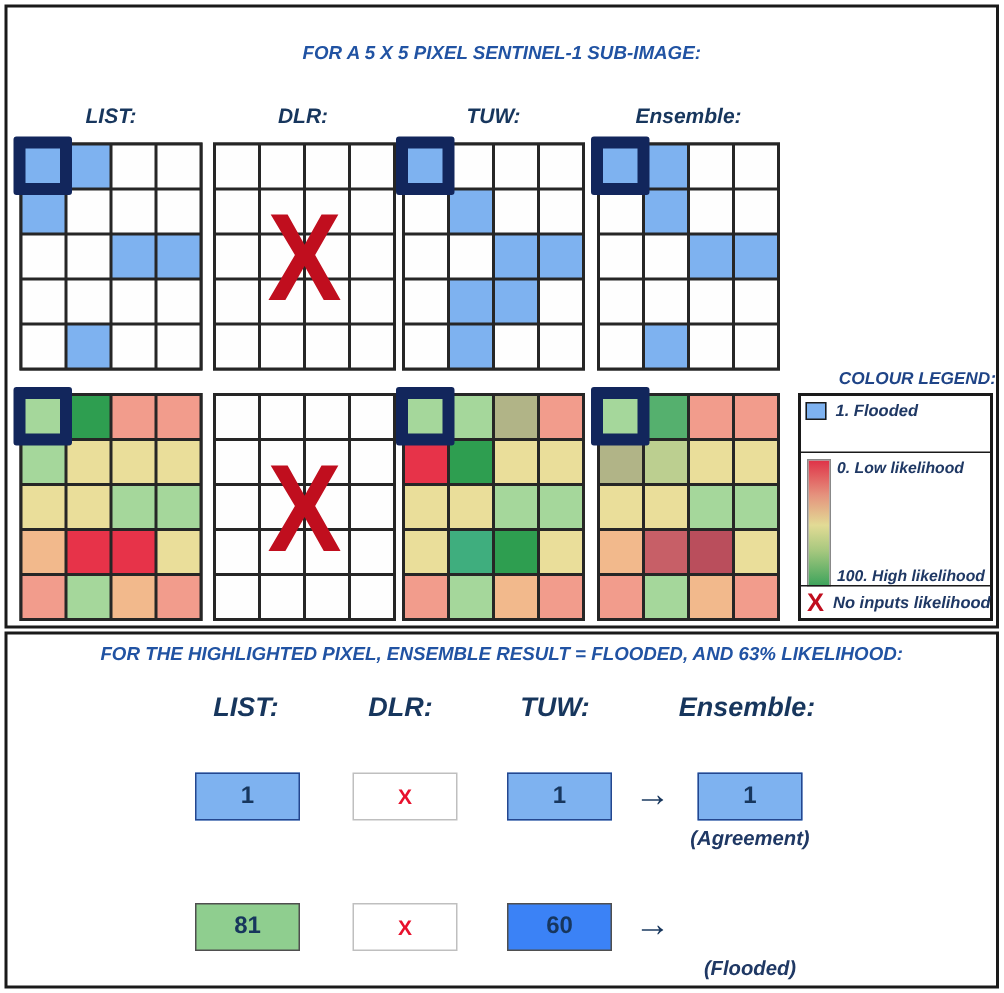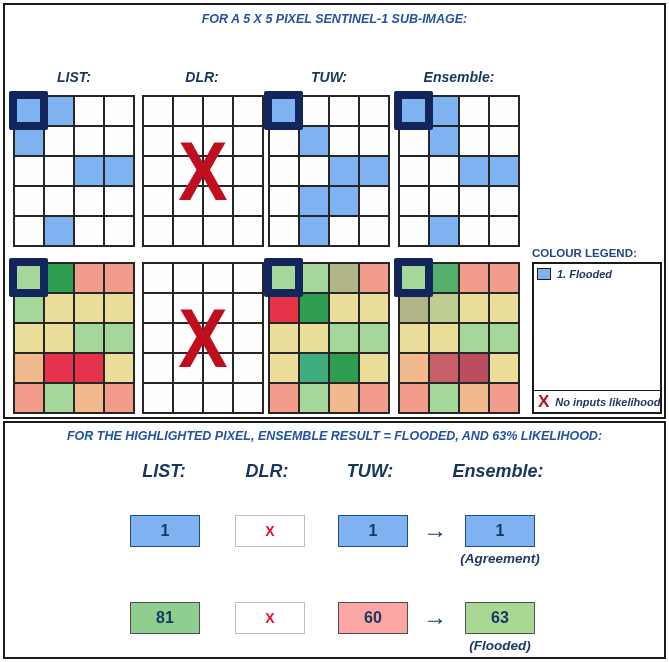--- a/index.html
+++ b/index.html
@@ -5,35 +5,35 @@
   html,body{margin:0;padding:0;background:#ffffff;}
   .page{position:relative;width:669px;height:662px;background:#ffffff;
         font-family:"Liberation Sans", sans-serif;overflow:hidden;}
   .panel{position:absolute;left:3px;width:663px;border:2px solid #1a1a1a;
          background:#ffffff;box-sizing:border-box;}
   .top-panel{top:3px;height:416px;}
   .bottom-panel{top:421px;height:238px;}
 
   .fig-title{position:absolute;left:0;right:0;text-align:center;color:#2153A3;
              font-weight:bold;font-style:italic;font-size:12.5px;line-height:16px;}
-  .t1{top:5px;} .t2{top:6px;}
+  .t1{top:5px;} .t2{top:22px;}
 
   .col-label{position:absolute;top:64px;text-align:center;color:#17365D;
              font-weight:bold;font-style:italic;font-size:14px;}
 
   .pixel-grid{position:absolute;display:grid;grid-template-columns:repeat(4,28px);
               grid-auto-rows:28px;gap:2px;background:#262626;border:2px solid #262626;}
   .cell{width:28px;height:28px;}
   .hl-frame{position:absolute;left:-6px;top:-6px;width:39px;height:39px;
             border:8px solid #12265C;border-radius:2px;box-sizing:border-box;z-index:3;}
   .x-overlay{position:absolute;inset:-2px;display:flex;align-items:center;justify-content:center;
              color:#C00E1E;font-weight:800;font-size:74px;transform:scaleY(1.12);z-index:2;}
 
-  .legend-title{position:absolute;left:527px;top:242px;width:132px;text-align:left;
-                color:#1F4487;font-weight:bold;font-size:11.5px;}
+  .legend-title{position:absolute;left:527px;top:242px;width:132px;text-align:right;
+                color:#1F4487;font-weight:bold;font-style:italic;font-size:11.5px;}
   .legend-box{position:absolute;left:527px;top:257px;width:130px;height:152px;
               border:2px solid #1a1a1a;box-sizing:border-box;background:#fff;}
   .legend-item{display:flex;align-items:center;height:16px;margin:2px 0 0 3px;}
   .swatch{width:14px;height:12px;border:1.4px solid #1a1a1a;box-sizing:border-box;flex:0 0 auto;}
   .legend-label{color:#1F3864;font-weight:600;font-style:italic;font-size:11px;
                 margin-left:6px;white-space:nowrap;}
   .legend-grad-sec{position:absolute;left:0;top:37px;width:100%;height:92px;
                    border-top:1.6px solid #1a1a1a;box-sizing:border-box;}
   .grad-bar{position:absolute;left:4px;top:4px;width:14px;height:83px;border:0.5px solid #888;}
   .grad-label{position:absolute;left:24px;color:#1F3864;font-weight:600;font-style:italic;
@@ -260,20 +260,25 @@
       </div>
 
     <div class="legend-title">COLOUR LEGEND:</div>
     <div class="legend-box">
       <div>
         <div class="legend-item">
           <span class="swatch" style="background: rgb(126, 178, 240);"></span>
           <span class="legend-label">1. Flooded</span>
         </div>
       </div>
+      <div class="legend-grad-sec">
+        <div class="grad-bar" style="background: linear-gradient(rgb(223, 51, 72) 0%, rgb(229, 147, 126) 28%, rgb(226, 219, 149) 52%, rgb(168, 200, 127) 72%, rgb(63, 164, 92) 100%);"></div>
+        <div class="grad-label grad-top">0. Low likelihood</div>
+        <div class="grad-label grad-bottom">100. High likelihood</div>
+      </div>
       <div class="legend-x-sec">
         <span class="x-small">X</span>
         <span class="legend-label">No inputs likelihood</span>
       </div>
     </div>
   </section>
 
   <section class="panel bottom-panel">
     <div class="bp-header">FOR THE HIGHLIGHTED PIXEL, ENSEMBLE RESULT = FLOODED, AND 63% LIKELIHOOD:</div>
 
@@ -284,18 +289,17 @@
 
     <div class="val-box blue" style="left: 125px; top: 92px; background: rgb(126, 178, 240);">1</div>
     <div class="val-box xbox" style="left: 230px; top: 92px; background: rgb(255, 255, 255);">X</div>
     <div class="val-box blue" style="left: 333px; top: 92px; background: rgb(126, 178, 240);">1</div>
     <div class="arrow" style="left:414px;top:92px;">→</div>
     <div class="val-box blue" style="left: 460px; top: 92px; background: rgb(126, 178, 240);">1</div>
     <div class="note" style="left:425px;top:128px;">(Agreement)</div>
 
     <div class="val-box green" style="left: 125px; top: 179px; background: rgb(143, 206, 143);">81</div>
     <div class="val-box xbox" style="left: 230px; top: 179px; background: rgb(255, 255, 255);">X</div>
-    <div class="val-box green" style="left: 333px; top: 179px; background: #fca5a5;">60</div>
+    <div class="val-box green" style="left: 333px; top: 179px; background: #3b82f6;">60</div>
     <div class="arrow" style="left:414px;top:179px;">→</div>
-    <div class="val-box green" style="left: 460px; top: 179px; background: rgb(169, 216, 148);">63</div>
     <div class="note" style="left:425px;top:215px;">(Flooded)</div>
   </section>
 </div>
 
 </body></html>

